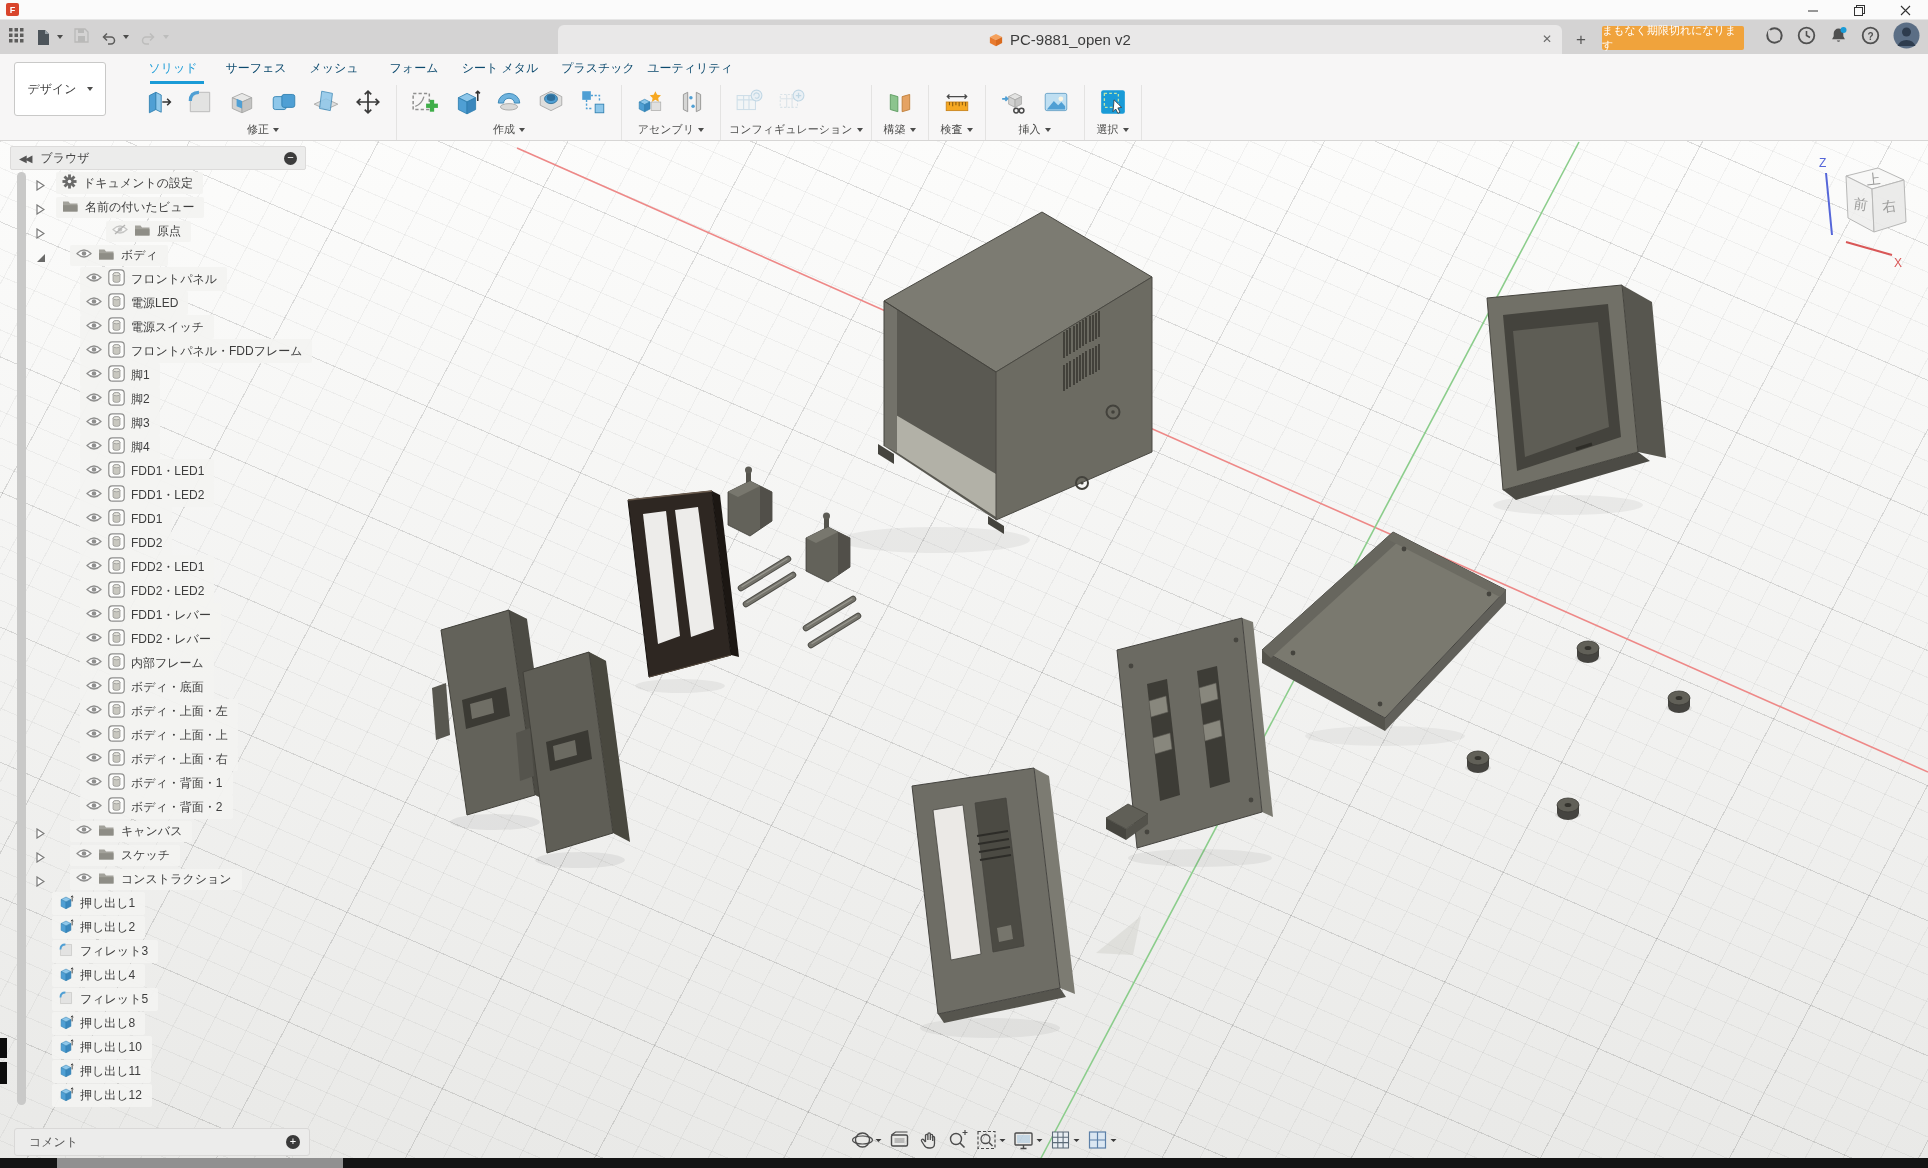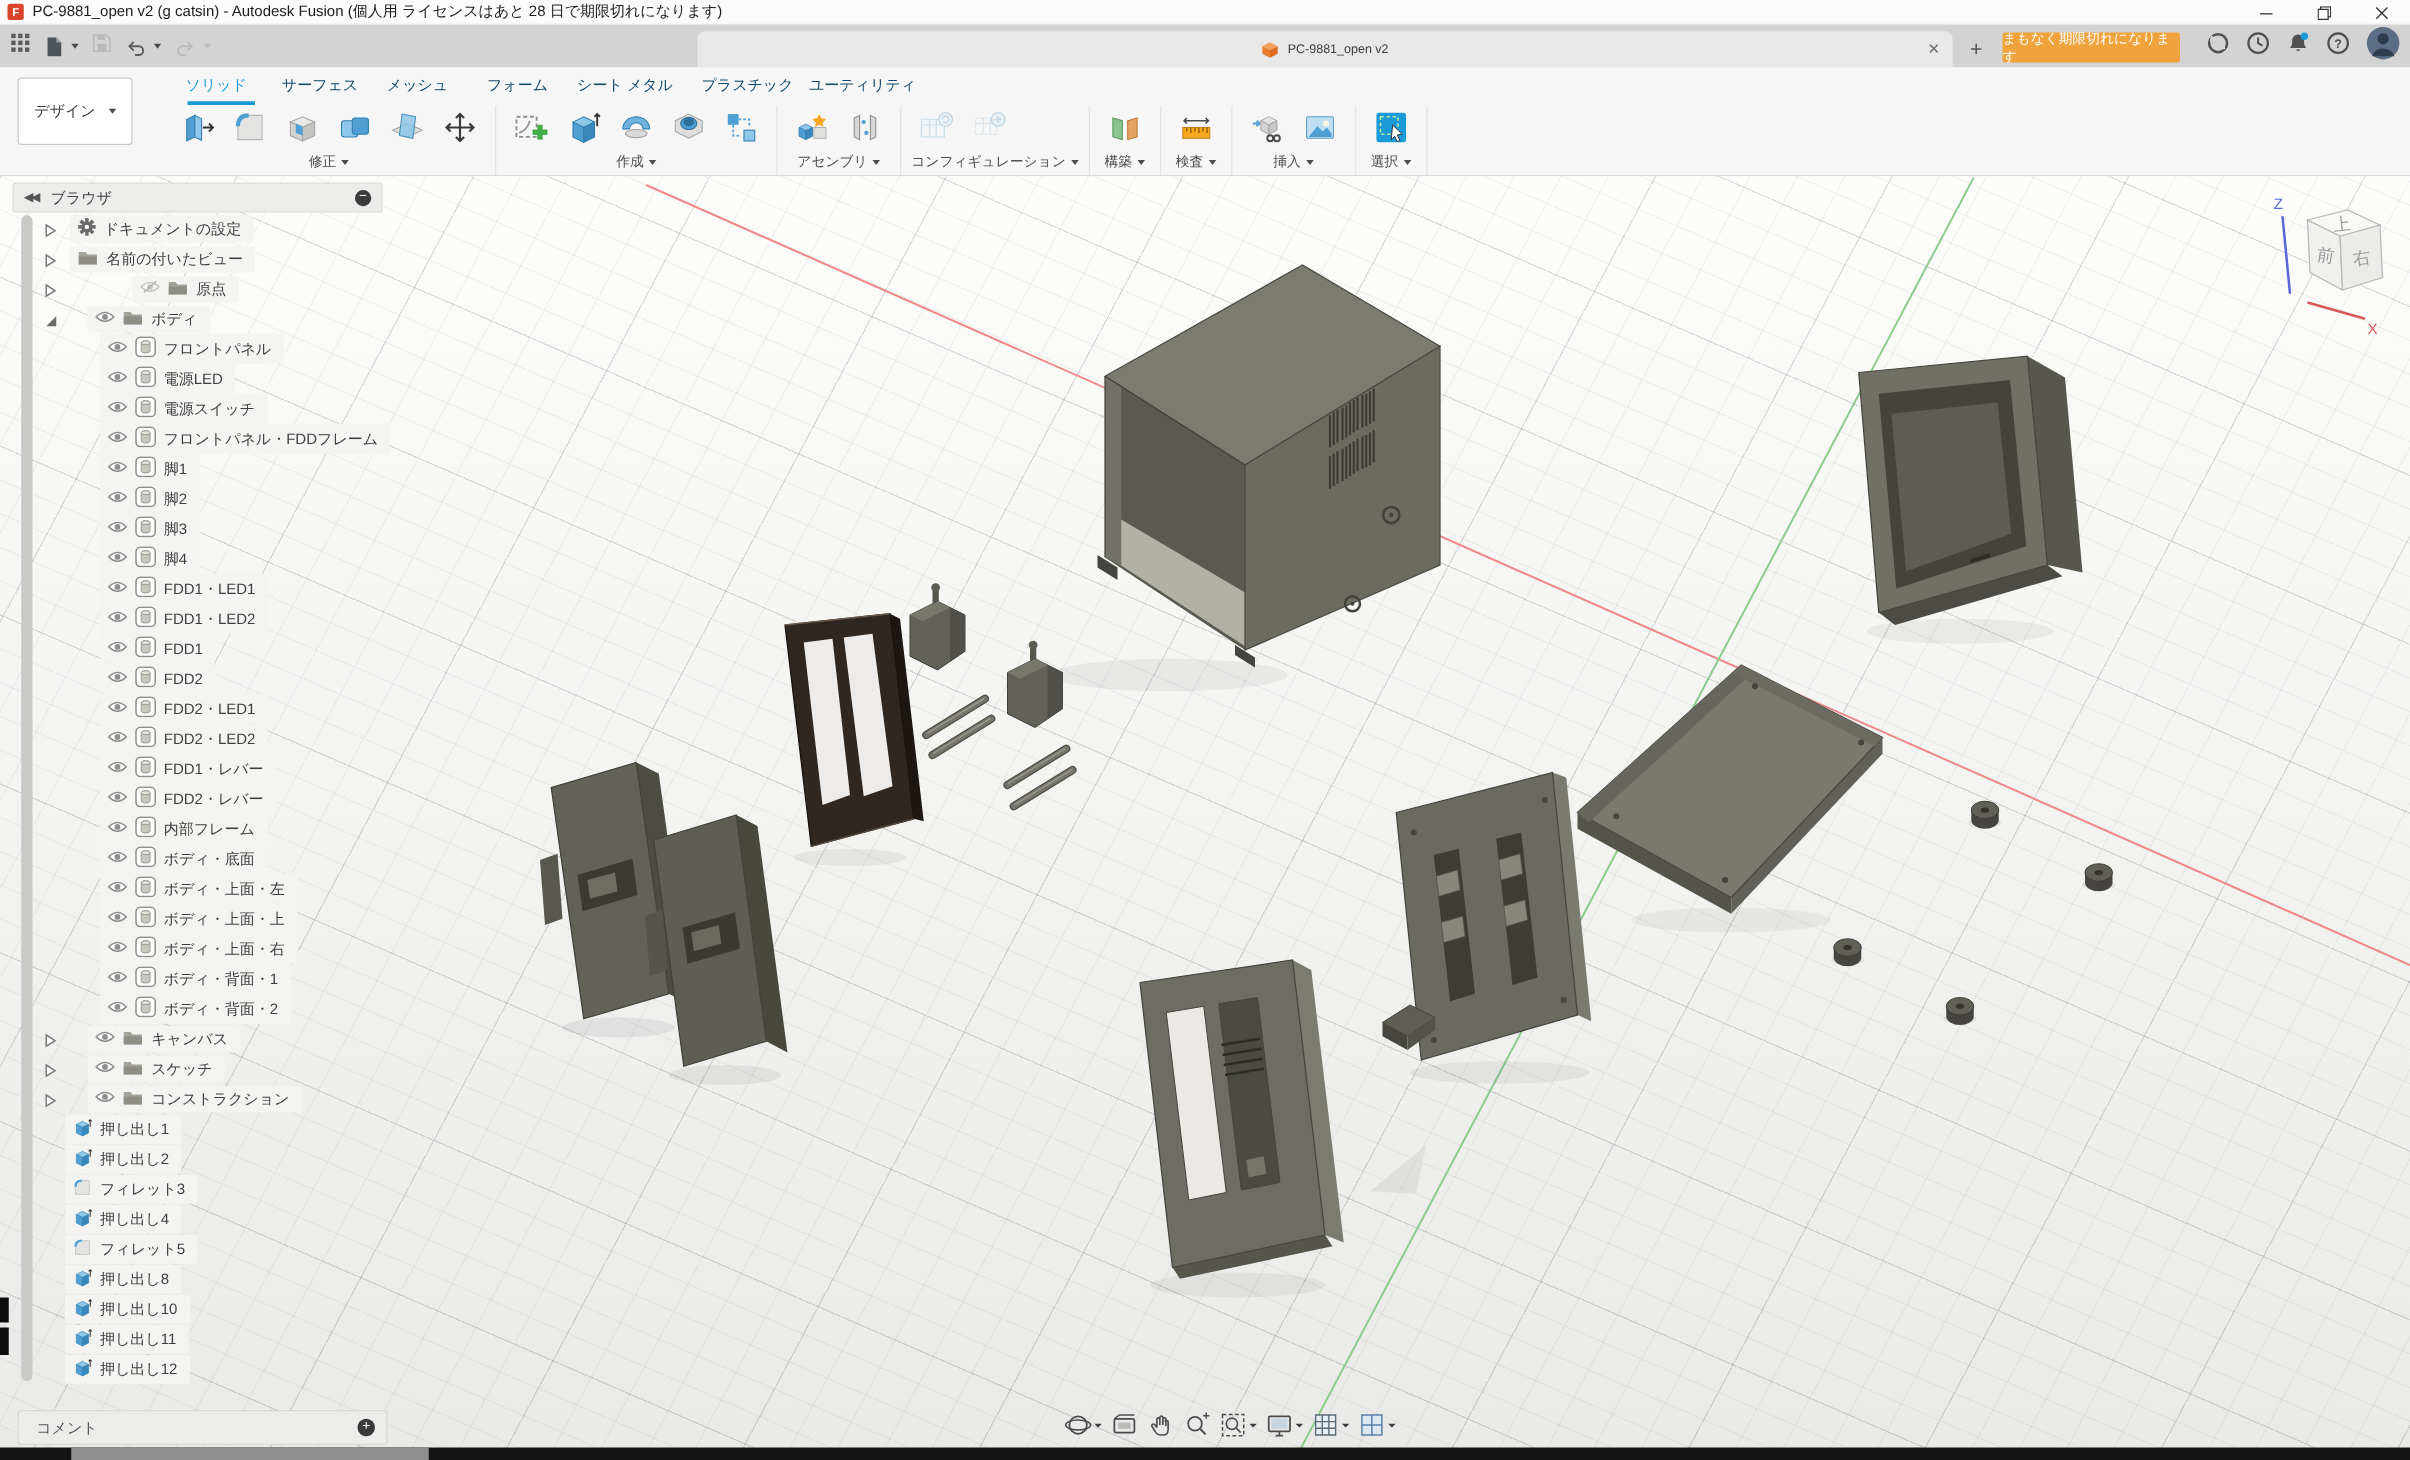--- a/index.html
+++ b/index.html
@@ -12,21 +12,21 @@
   .title-text { font-size:12px; color:#1c1c1c; margin-left:7px; white-space:nowrap; }
   .win-controls { position:absolute; right:0; top:0; height:20px; display:flex; }
   .win-btn { width:46px; height:20px; display:flex; align-items:center; justify-content:center; color:#333; }
 
   .tabstrip { position:absolute; left:0; top:20px; width:1928px; height:34px; background:#d4d3d3; }
   .qa-cluster { position:absolute; left:8px; top:5px; display:flex; gap:11px; align-items:center; height:24px; }
   .qa-item { display:flex; align-items:center; gap:2px; }
   .doc-tab { position:absolute; left:558px; top:5px; width:1004px; height:29px; background:#e9e8e8;
     border-radius:6px 6px 0 0; display:flex; align-items:center; justify-content:center; }
   .doc-tab .cube { width:14px; height:14px; margin-right:7px; }
-  .doc-tab .lbl { font-size:10px; color:#3c3c3c; }
+  .doc-tab .lbl { font-size:15px; color:#3c3c3c; }
   .tab-close { position:absolute; right:10px; top:7px; color:#6b6b6b; font-size:12px; }
   .new-tab { position:absolute; left:1570px; top:9px; width:22px; height:22px; color:#555;
     font-size:17px; display:flex; align-items:center; justify-content:center; }
   .license-btn { position:absolute; left:1602px; top:6px; width:142px; height:24px; background:#f0a33c;
     border-radius:2px; color:#fff; font-size:11px; display:flex; align-items:center; justify-content:center; }
   .right-icons { position:absolute; right:8px; top:3px; height:28px; display:flex; gap:13px; align-items:center; }
 
   .ribbon { position:absolute; left:0; top:54px; width:1928px; height:87px; background:#f7f6f6;
     border-bottom:1px solid #d7d6d5; }
   .ws-box { position:absolute; left:14px; top:8px; width:92px; height:54px; background:#fff;
@@ -81,21 +81,20 @@
     line-height:13px; text-align:center; margin-right:9px; }
 
   .bottom-strip { position:absolute; left:0; top:1158px; width:1928px; height:10px; background:#141414; z-index:5; }
   .bottom-strip .seg { position:absolute; left:57px; top:0; width:286px; height:10px; background:#909090; }
 </style>
 </head>
 <body>
 
 <div class="titlebar">
   <div class="fusion-logo">F</div>
-  <div class="title-text">PC-9881_open v2 (g catsin) - Autodesk Fusion (個人用 ライセンスはあと 28 日で期限切れになります)</div>
   <div class="win-controls">
     <div class="win-btn">
       <svg width="11" height="11">
           <line x1="0" y1="6" x2="10" y2="6" stroke="#333" stroke-width="1"></line>
         </svg>
       </div>
     <div class="win-btn">
       <svg width="11" height="11">
           <rect x="2.5" y="0.5" width="8" height="8" fill="none" stroke="#333"></rect>
           <rect x="0.5" y="2.5" width="8" height="8" fill="#fbfbfb" stroke="#333"></rect>

